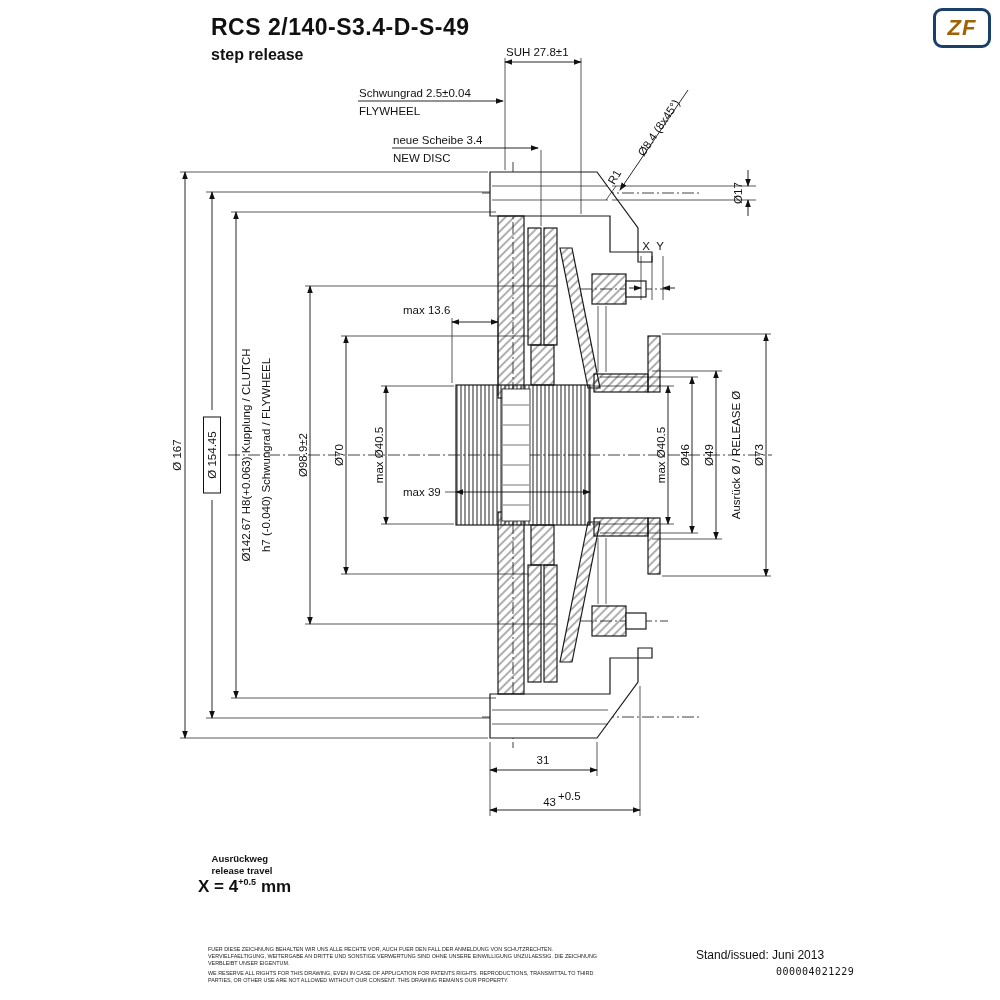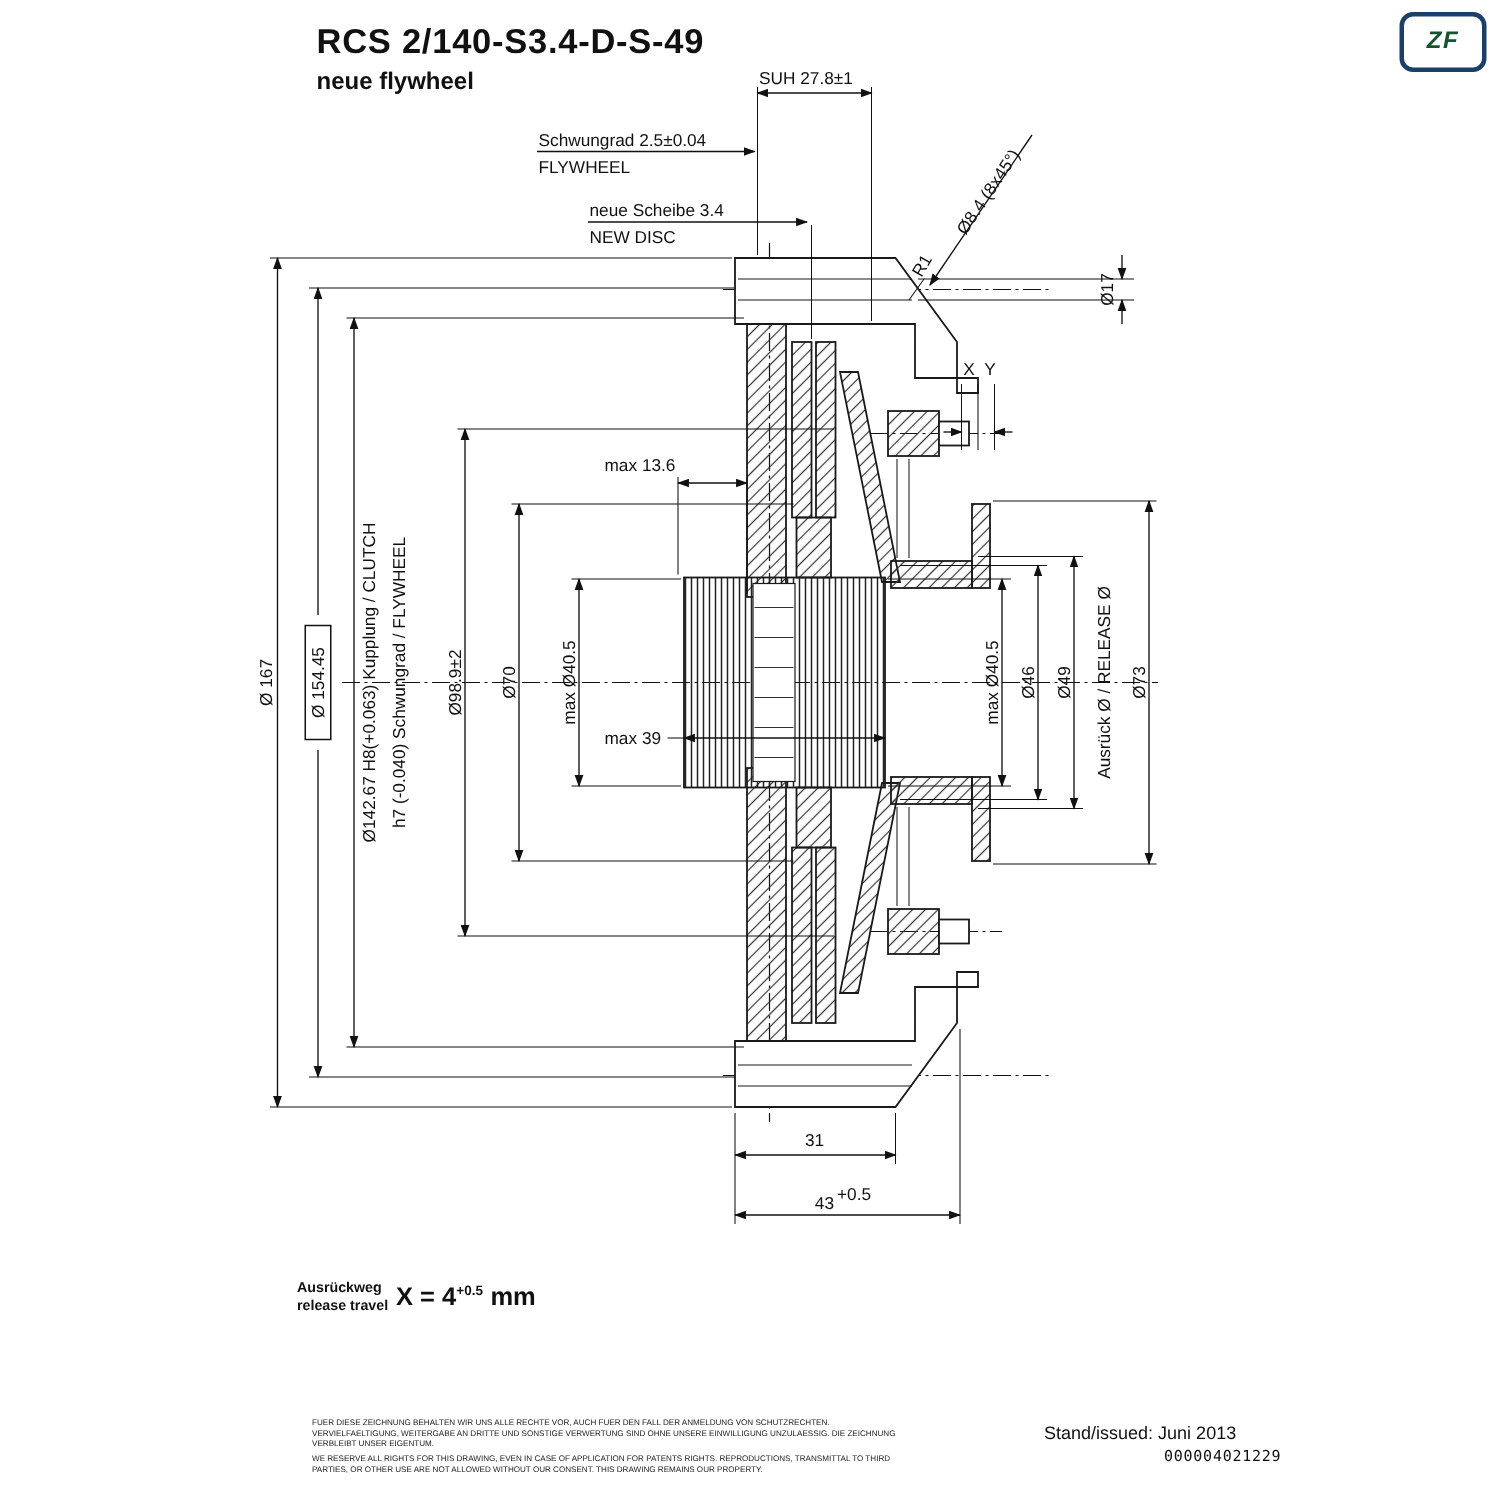--- a/index.html
+++ b/index.html
@@ -8,40 +8,40 @@
     font-family:"Liberation Sans",sans-serif;color:#111;overflow:hidden;
   }
   .page{position:absolute;inset:0;}
   svg{position:absolute;left:0;top:0;}
   svg text{font-family:"Liberation Sans",sans-serif;font-size:11.5px;fill:#111;}
   .title-block{position:absolute;left:163px;top:14px;margin-left:48px;}
   .title{font-size:23px;font-weight:bold;letter-spacing:.5px;}
   .subtitle{font-size:16px;font-weight:bold;margin-top:5px;}
   .zf-logo{position:absolute;left:933px;top:8px;width:52px;height:34px;
     border:3px solid #1c3f68;border-radius:9px;display:flex;align-items:center;justify-content:center;background:#fff;}
-  .zf-logo span{font-size:16px;font-weight:bold;font-style:italic;color:#14532d;letter-spacing:1px;}
+  .zf-logo span{font-size:22px;font-weight:bold;font-style:italic;color:#a16207;letter-spacing:1px;}
   .travel{position:absolute;left:198px;top:853px;}
-  .travel-row{display:flex;align-items:center;margin-bottom:9px;}
+  .travel-row{display:flex;align-items:center;margin-bottom:9px;flex-direction:column;}
   .travel-label{width:66px;font-size:9.5px;font-weight:bold;line-height:1.25;}
   .travel-value{font-size:17px;font-weight:600;white-space:nowrap;text-align:right;}
   .travel-value sup{font-size:9px;font-weight:600;}
   .unit{margin-left:5px;}
   .smallprint{position:absolute;left:208px;top:946px;width:402px;font-size:5.4px;line-height:1.3;color:#222;}
   .smallprint p{margin:0 0 3px 0;}
   .issued{position:absolute;left:696px;top:948px;font-size:12px;white-space:nowrap;}
   .docnum{position:absolute;left:776px;top:966px;font-size:10px;font-family:"DejaVu Sans Mono",monospace;letter-spacing:.5px;}
 </style>
 </head>
 <body>
 
 <div class="page">
 
   <div class="title-block">
     <div class="title">RCS 2/140-S3.4-D-S-49</div>
-    <div class="subtitle">neue flywheel</div>
+    <div class="subtitle">step release</div>
   </div>
 
   <div class="zf-logo">
     <span>ZF</span>
   </div>
 
   <svg width="1000" height="1000" viewBox="0 0 1000 1000">
     <defs>
       <pattern id="h45" width="6" height="6" patternUnits="userSpaceOnUse" patternTransform="rotate(45)">
         <line x1="1" y1="0" x2="1" y2="6" stroke="#333" stroke-width="0.8"></line>

